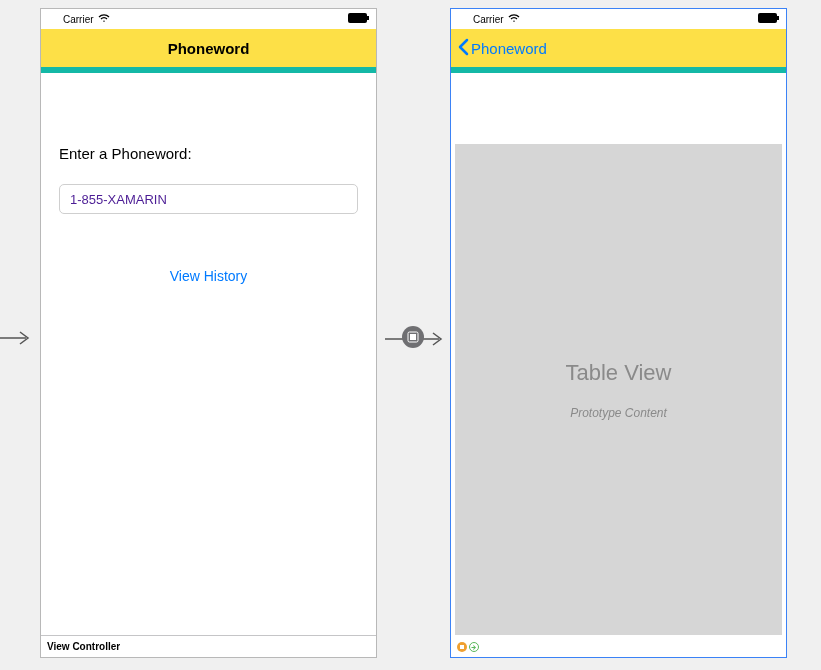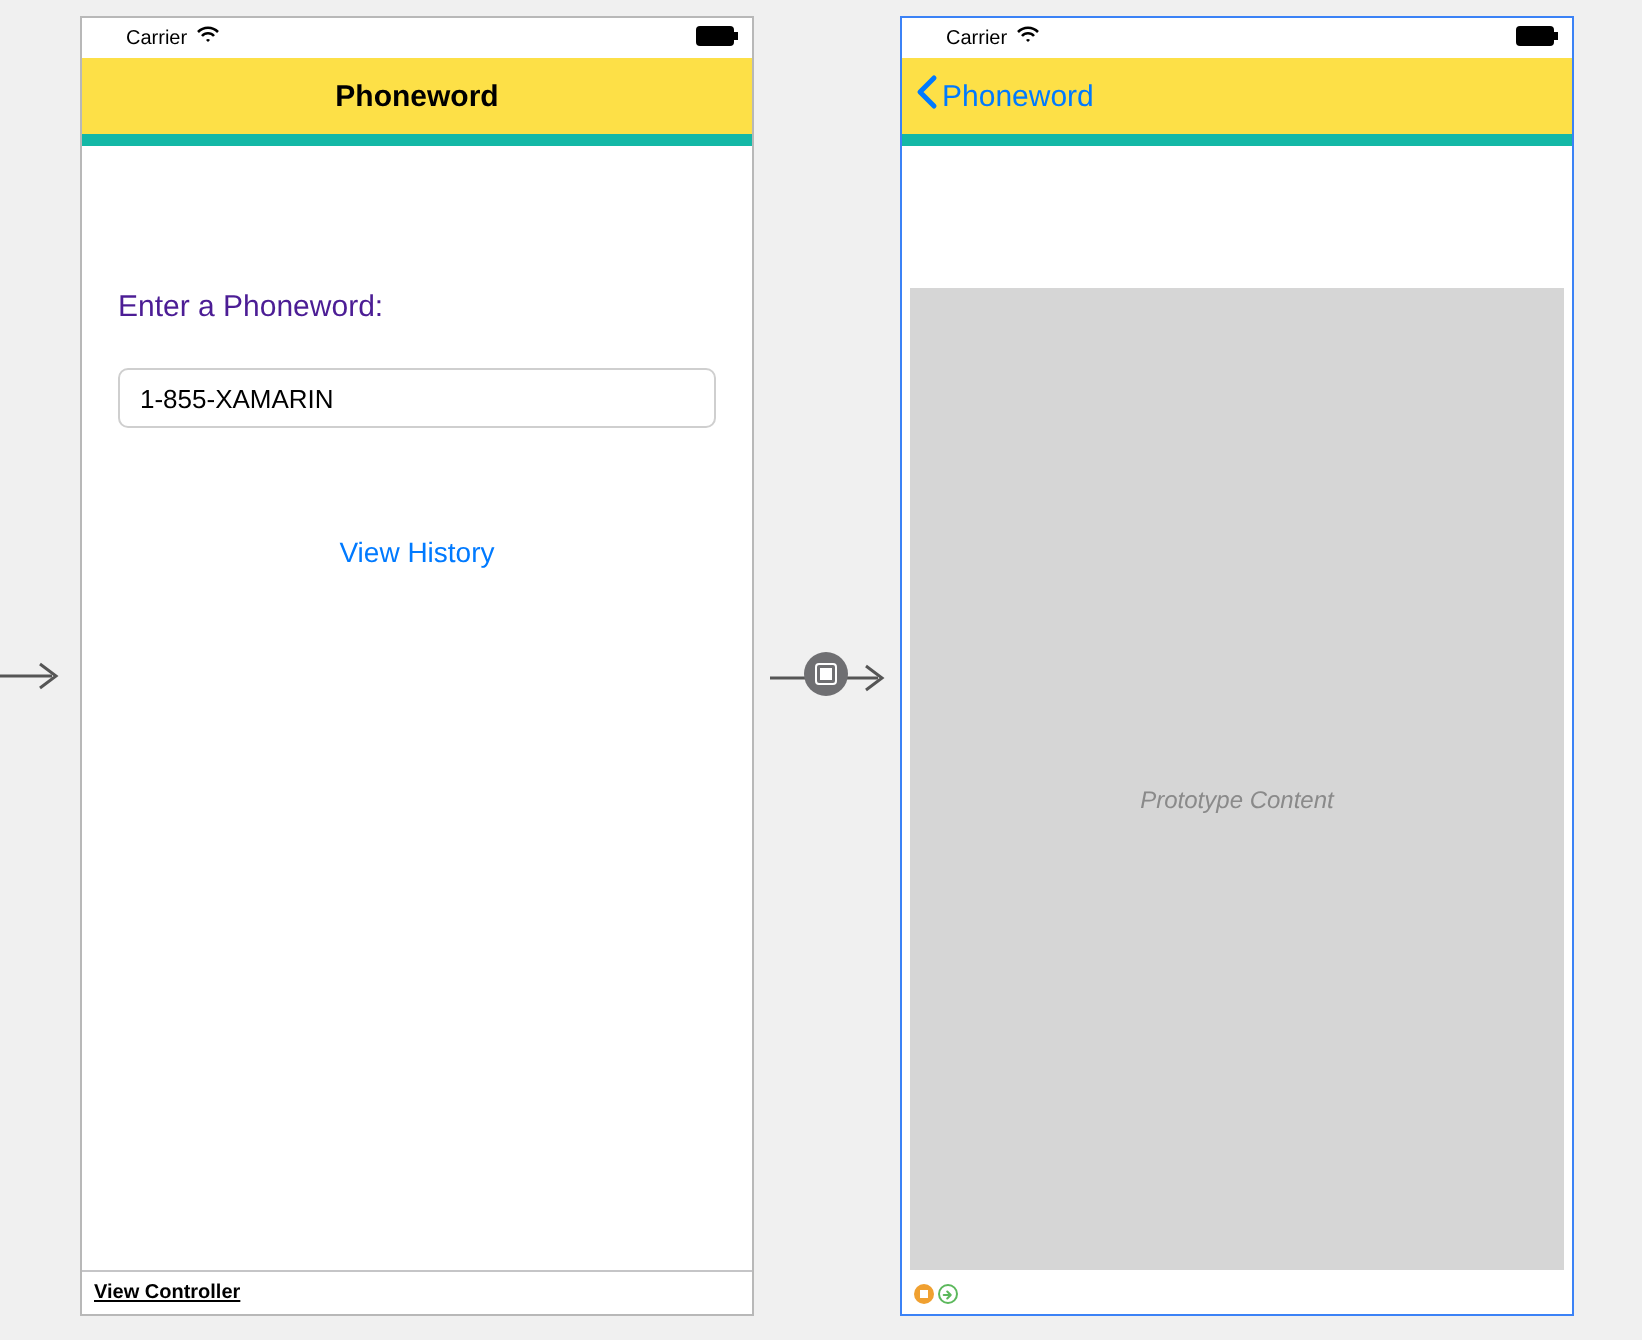--- a/index.html
+++ b/index.html
@@ -100,31 +100,31 @@
     }
     .nav-back-chevron { margin-right: 2px; }
 
     
     .content1 {
       padding: 0 18px;
     }
     .label-enter {
       margin-top: 72px;
       font-size: 15px;
-      color: #4c1d95;
+      color: #000000;
     }
     .text-field {
       margin-top: 22px;
       width: 100%;
       height: 30px;
       border: 1px solid #cfcfcf;
       border-radius: 5px;
       padding: 0 10px;
       font-size: 13px;
-      color: #000000;
+      color: #4c1d95;
       background: #fff;
       outline: none;
     }
     .btn-link {
       display: block;
       width: 100%;
       text-align: center;
       color: #007aff;
       font-size: 14px;
       background: none;
@@ -142,21 +142,20 @@
       left: 0; right: 0; bottom: 0;
       height: 22px;
       border-top: 1px solid #c5c5c7;
       background: #fff;
       font-size: 10px;
       font-weight: 700;
       color: #000;
       padding: 1px 6px;
       display: flex;
       align-items: center;
-      text-decoration: underline;
     }
 
     
     .content2-header-space {
       height: 52px;
       background: #fff;
     }
     .table-view {
       position: absolute;
       left: 4px; right: 4px;
@@ -292,20 +291,21 @@
           <polyline points="10,2 3,9 10,16" fill="none" stroke="#007aff" stroke-width="2.5" stroke-linecap="round" stroke-linejoin="round"></polyline>
         </svg>
       </span>
       <span>Phoneword</span>
     </div>
   </div>
 
   <div class="content2-header-space"></div>
 
   <div class="table-view">
+    <div class="tv-title">Table View</div>
     <div class="tv-subtitle">Prototype Content</div>
   </div>
 
   <div class="bottom-bar2">
     <span class="dot-icon dot-orange">
       <svg width="6" height="6" viewBox="0 0 6 6">
           <rect x="1" y="1" width="4" height="4" fill="#fff"></rect>
         </svg>
     </span>
     <span class="dot-icon dot-green">

